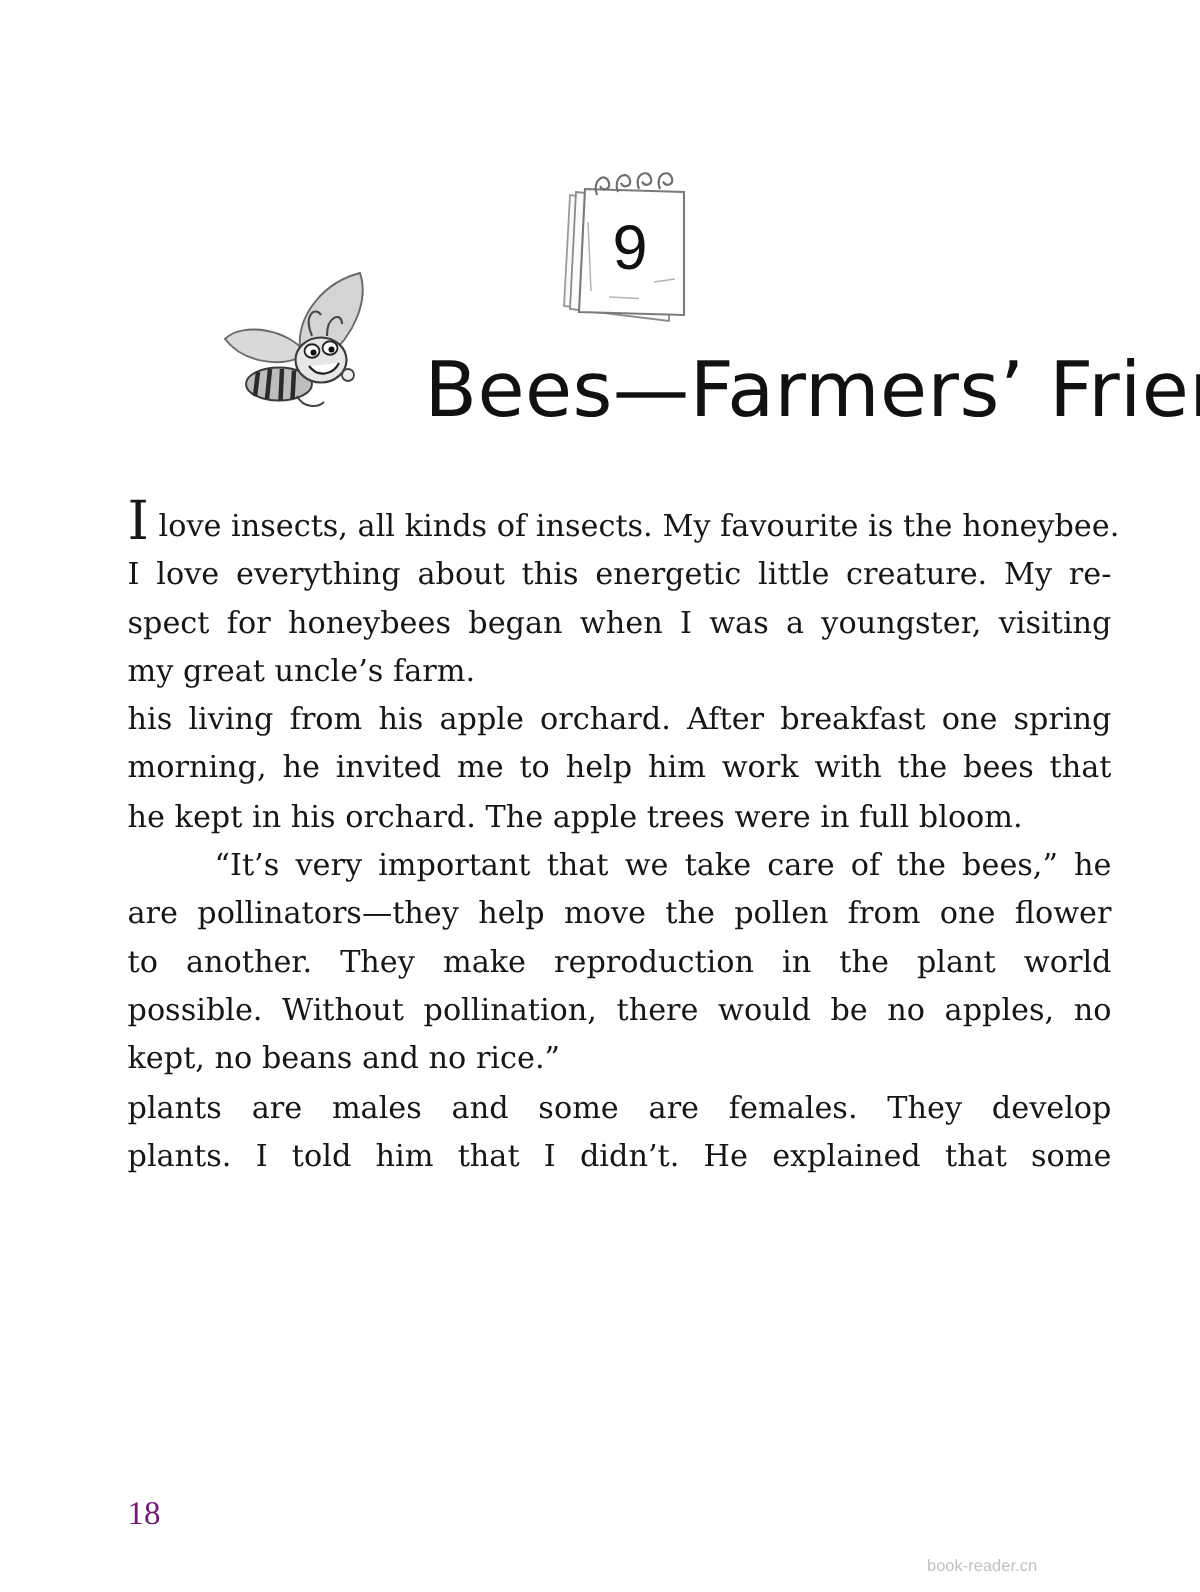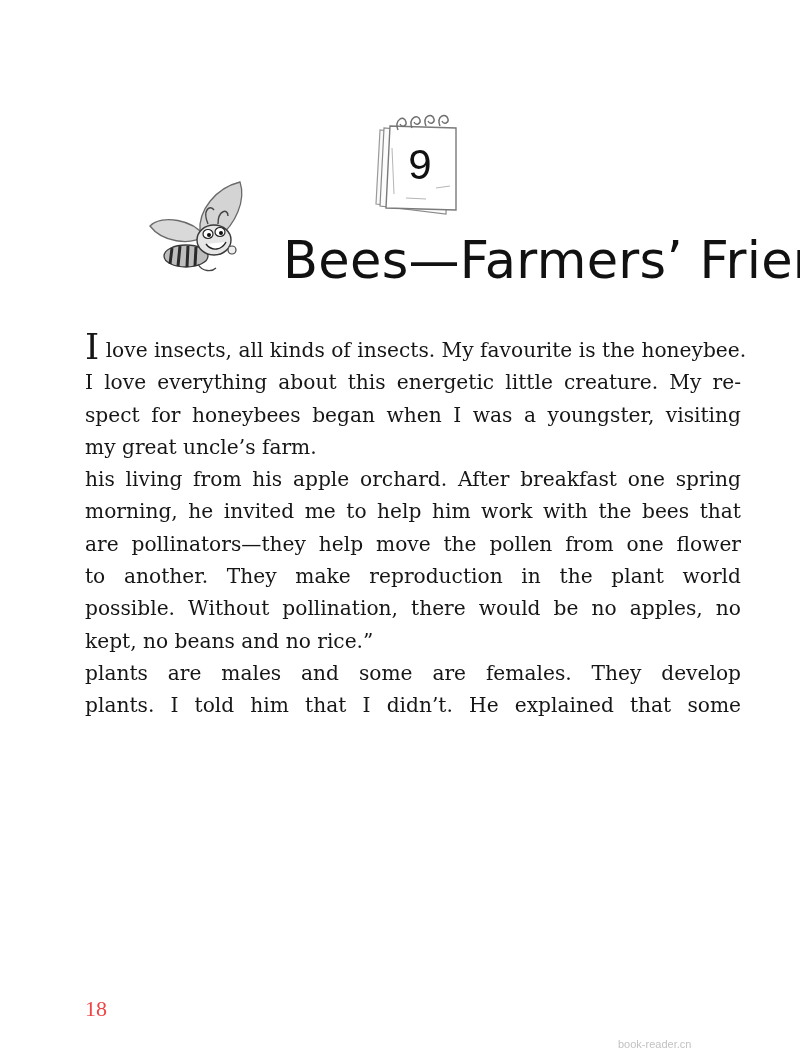--- a/index.html
+++ b/index.html
@@ -77,21 +77,21 @@
     font-size: 36px;
     line-height: 20px;
     vertical-align: -2px;
   }
   .page-number {
     position: absolute;
     left: 85px;
     top: 996px;
     font-family: "Liberation Serif", serif;
     font-size: 22px;
-    color: #ef4444;
+    color: #701a75;
   }
   .watermark {
     position: absolute;
     left: 586px;
     top: 1038px;
     font-family: "Liberation Sans", sans-serif;
     font-size: 11px;
     color: #c2c2c2;
     padding-left: 32px;
   }
@@ -154,20 +154,22 @@
 
 <div class="chapter-title">Bees—Farmers’ Friends</div>
 
 <div class="body-text">
   <span class="line"><span class="drop-cap">I</span><span> love insects, all kinds of insects. My favourite is the honeybee.</span></span>
   <span class="line">I love everything about this energetic little creature. My re-</span>
   <span class="line">spect for honeybees began when I was a youngster, visiting</span>
   <span class="line last">my great uncle’s farm.</span>
   <span class="line">his living from his apple orchard. After breakfast one spring</span>
   <span class="line">morning, he invited me to help him work with the bees that</span>
+  <span class="line last">he kept in his orchard. The apple trees were in full bloom.</span>
+  <span class="line indent">“It’s very important that we take care of the bees,” he</span>
   <span class="line">are pollinators—they help move the pollen from one flower</span>
   <span class="line">to another. They make reproduction in the plant world</span>
   <span class="line">possible. Without pollination, there would be no apples, no</span>
   <span class="line last">kept, no beans and no rice.”</span>
   <span class="line">plants are males and some are females. They develop</span>
   <span class="line">plants. I told him that I didn’t. He explained that some</span>
 </div>
 
 <div class="page-number">18</div>
 <div class="watermark">book-reader.cn</div>

